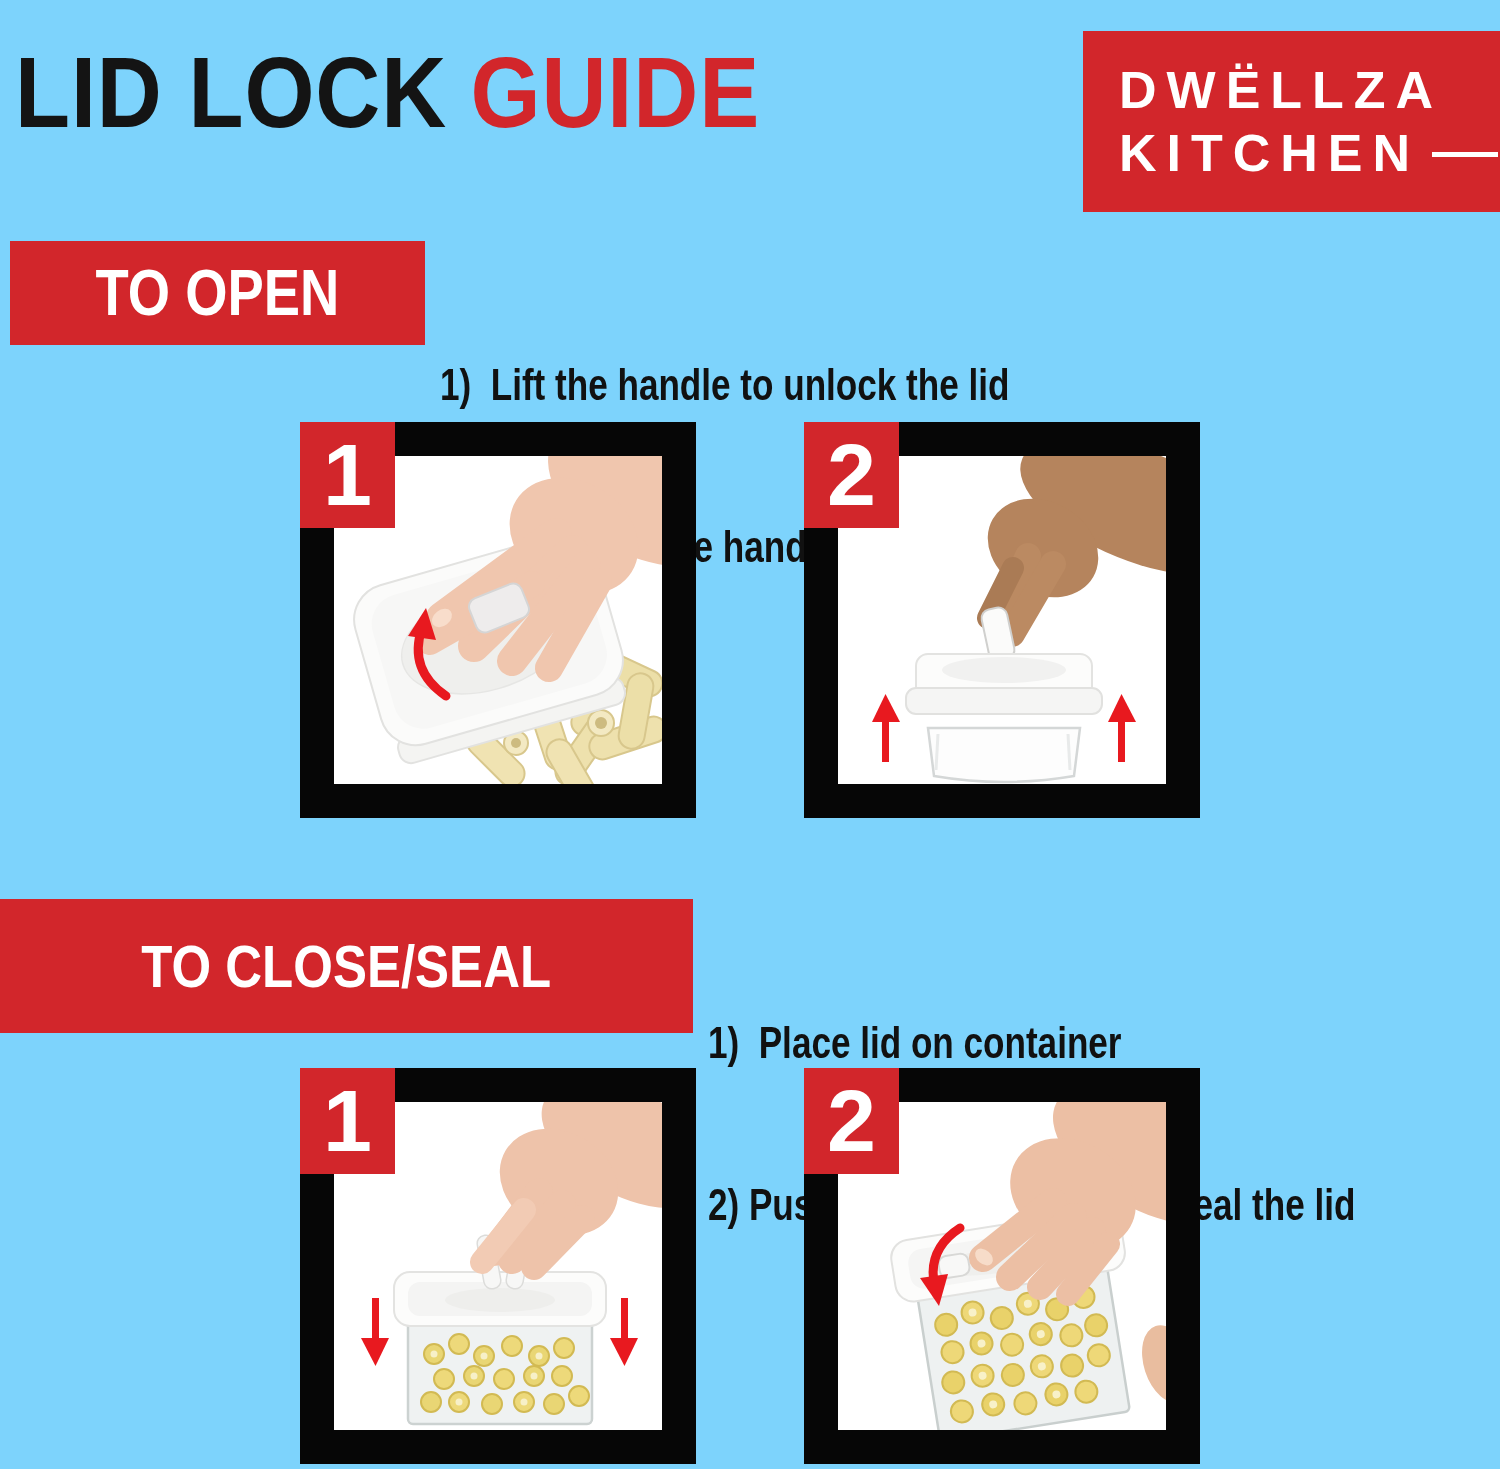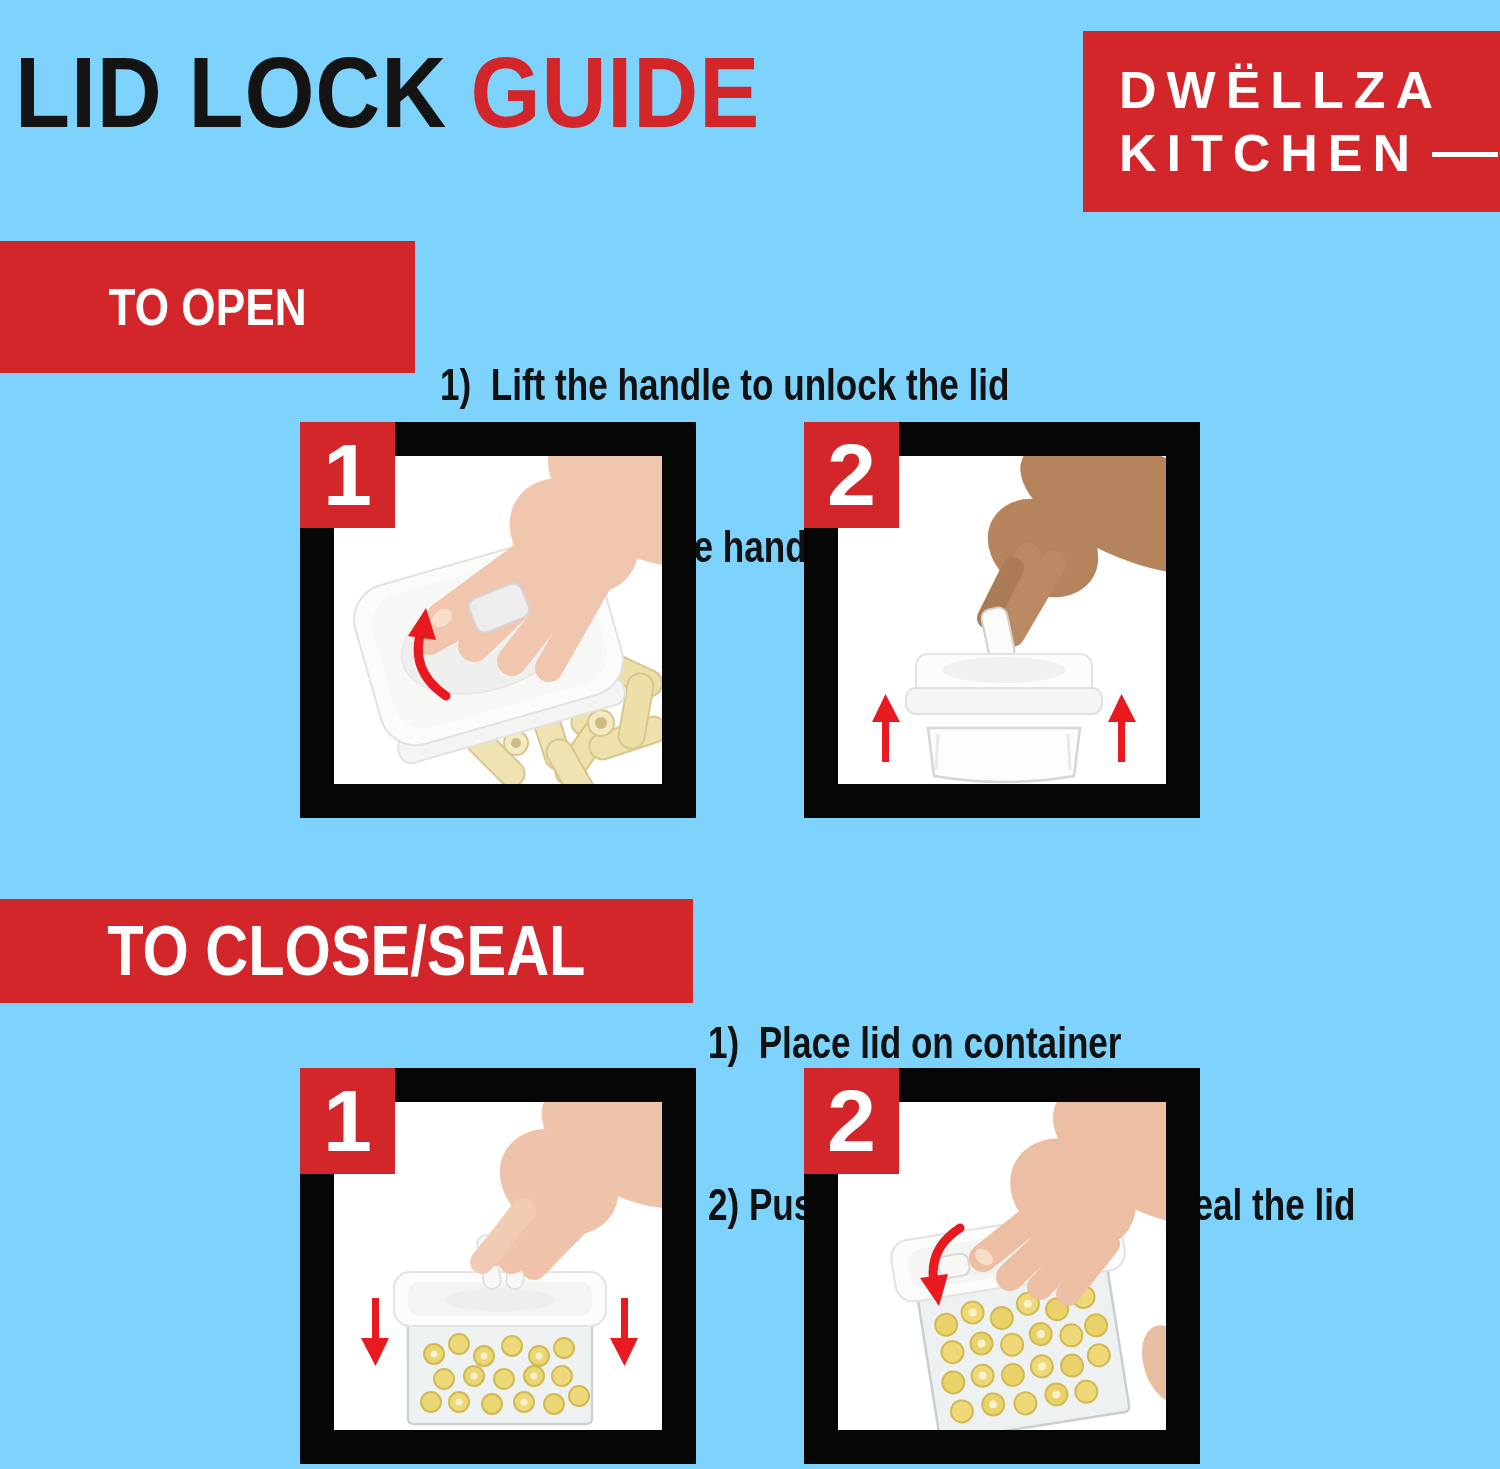--- a/index.html
+++ b/index.html
@@ -44,22 +44,22 @@
     margin-left:12px;margin-right:2px;transform:translateY(1px);
   }
 
   
   .banner{
     position:absolute;background:var(--accent-red);
     display:flex;align-items:center;justify-content:center;
     color:#fff;font-weight:bold;
   }
   .banner-inner{transform:scaleX(.85);transform-origin:center;white-space:nowrap;}
-  .banner-open{left:0;top:241px;width:415px;height:132px;font-size:52px;}
-  .banner-close{left:0;top:899px;width:693px;height:104px;font-size:70px;}
+  .banner-open{left:10px;top:241px;width:415px;height:104px;font-size:64px;}
+  .banner-close{left:0;top:899px;width:693px;height:134px;font-size:60px;}
 
   
   .steps{
     position:absolute;color:#111;
     font-size:45px;font-weight:bold;line-height:54px;
     transform:scaleX(.78);transform-origin:left top;
     white-space:pre;
   }
   .steps-open{left:440px;top:250px;}
   .steps-close{left:708px;top:908px;}

